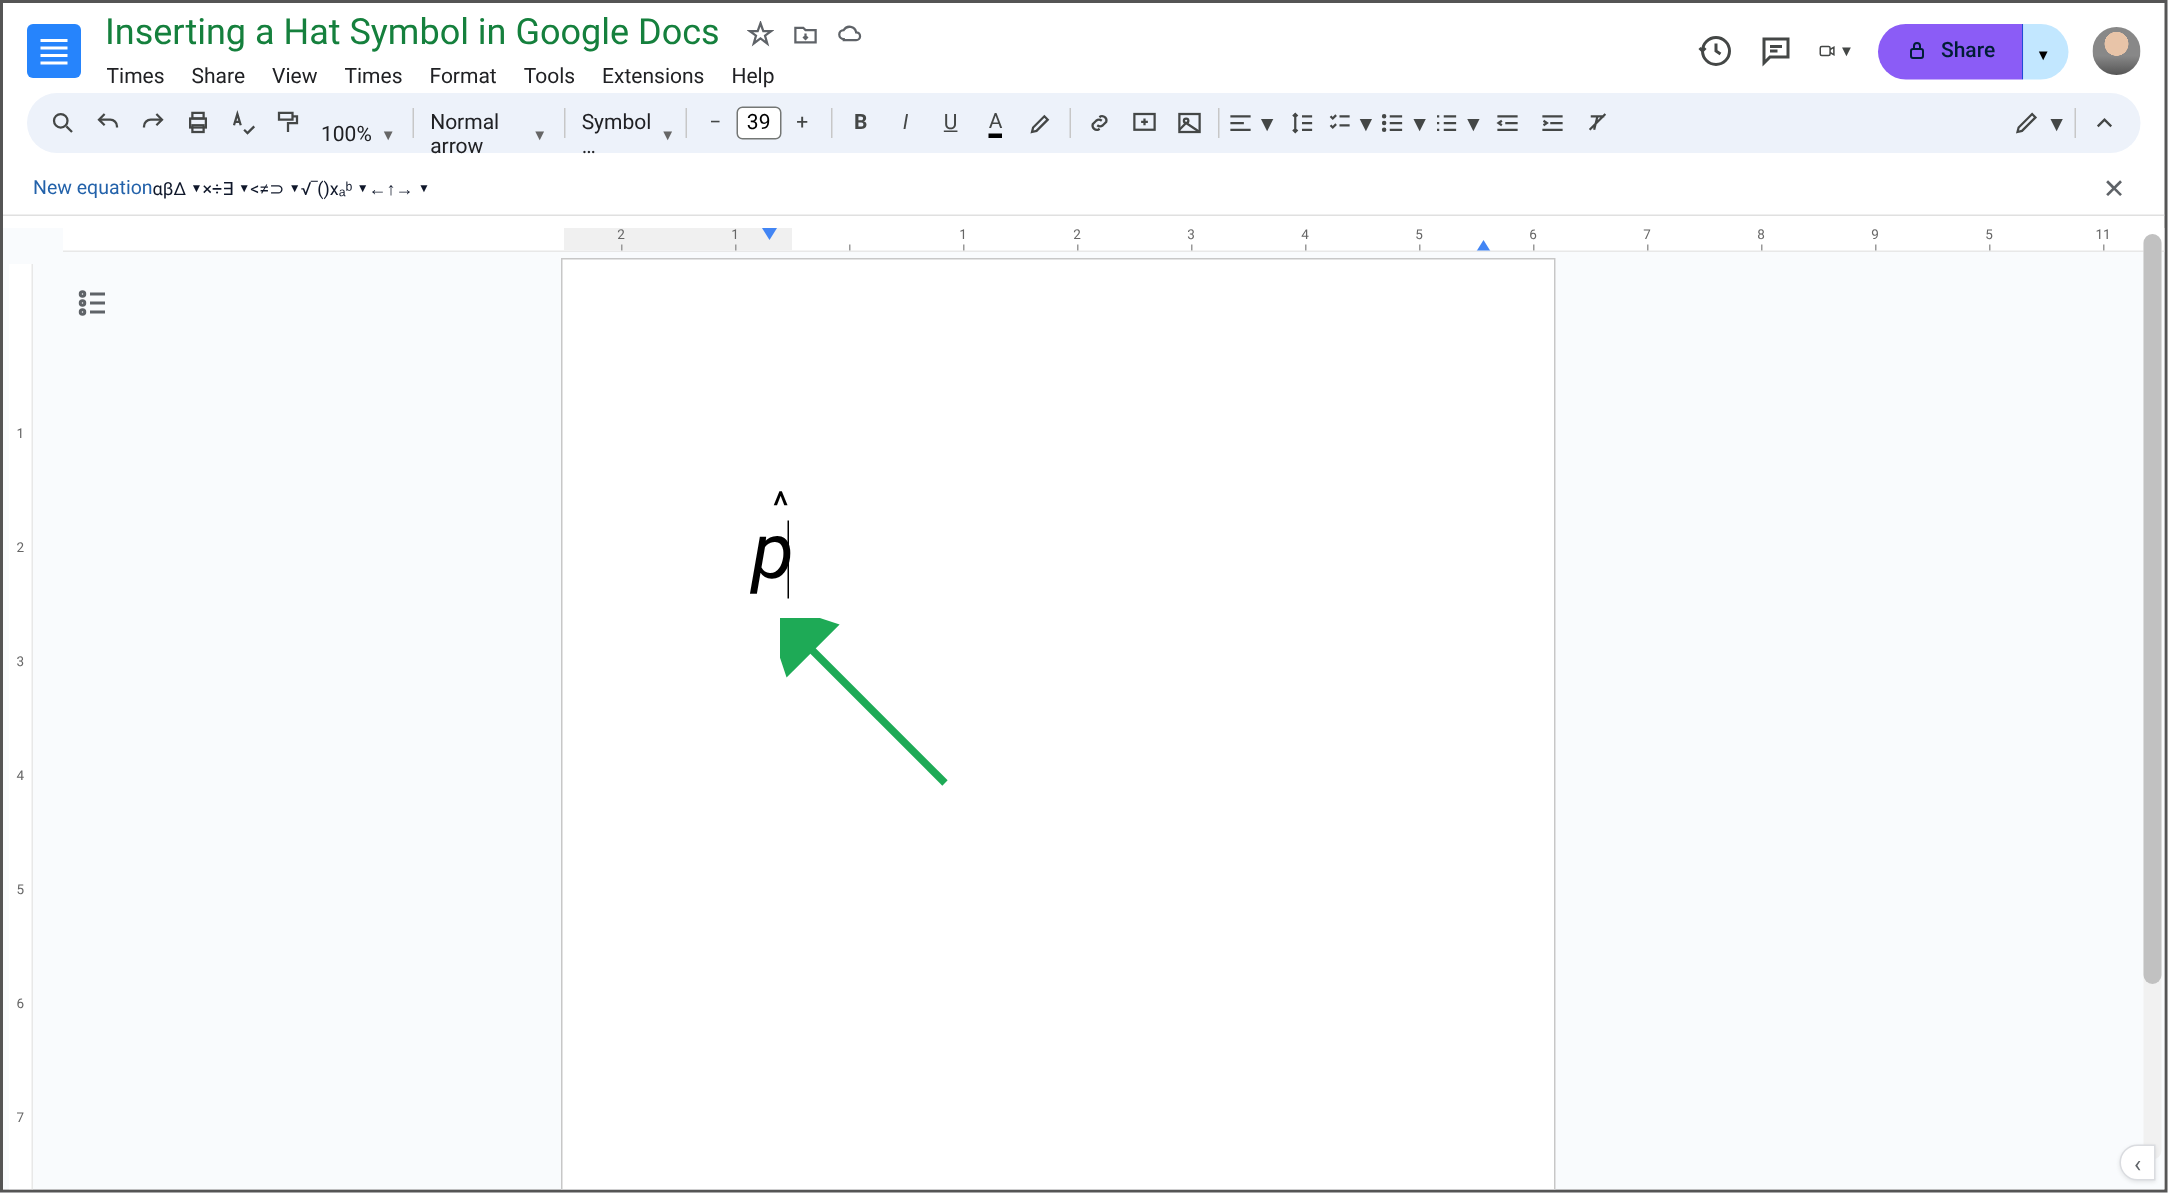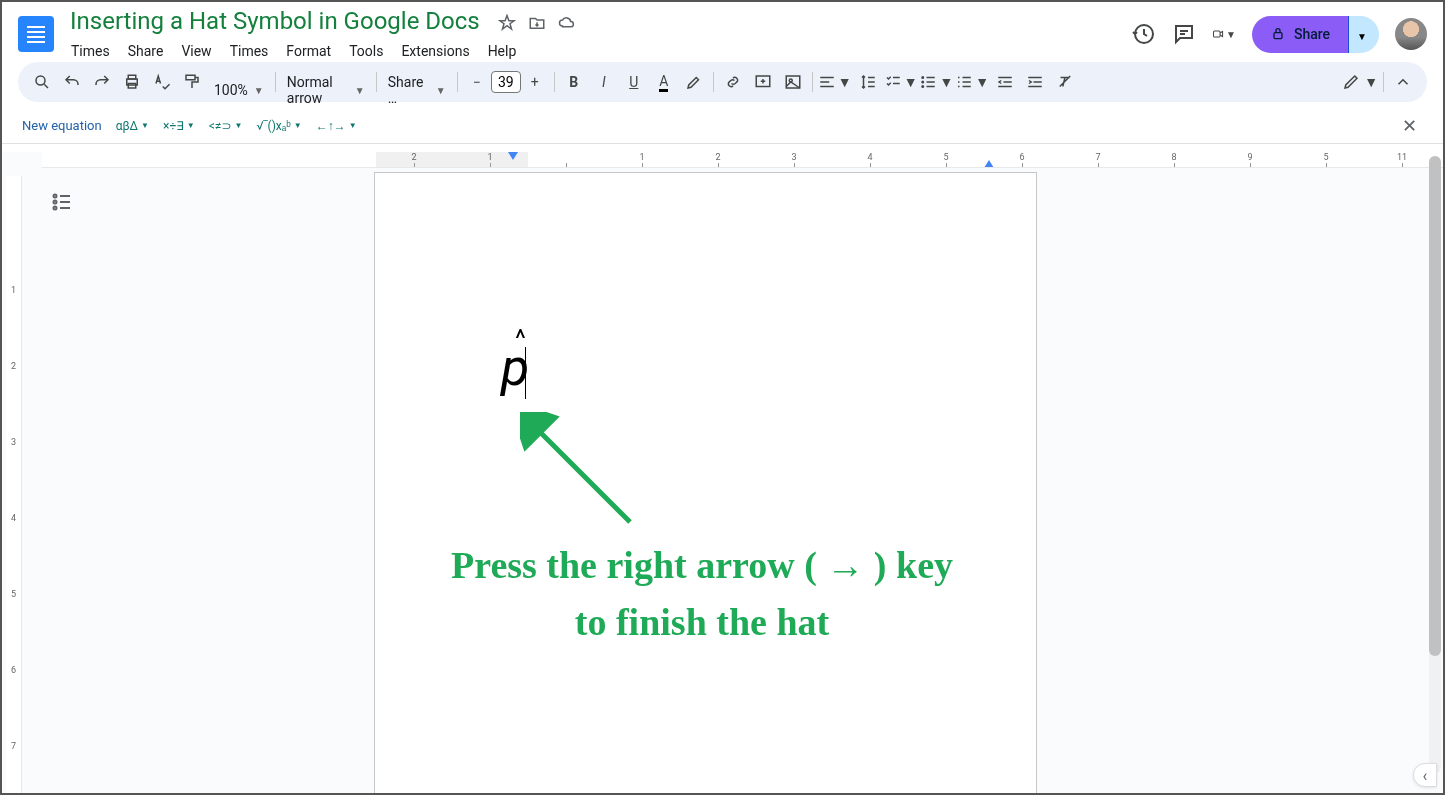--- a/index.html
+++ b/index.html
@@ -30,23 +30,23 @@
 .tb-btn svg { width: 18px; height: 18px; }
 .tb-sep { width: 1px; height: 20px; background: #c7c7c7; margin: 0 3px; }
 .tb-select { display: flex; align-items: center; gap: 6px; padding: 0 6px; cursor: pointer; font-size: 14px; color: #202124; margin-top: 16px; }
 .tb-select .dd { font-size: 10px; color: #666; }
 .font-size-box { display: flex; align-items: center; }
 .fs-input { width: 30px; height: 22px; border: 1px solid #747775; border-radius: 4px; text-align: center; font-size: 14px; background: #fff; }
 .tb-spacer { flex: 1; }
 .text-color { border-bottom: 3px solid #000; height: 20px; display: flex; align-items: center; }
 
 
-.eq-toolbar { height: 36px; display: flex; align-items: center; padding: 0 20px; gap: 14px; border-bottom: 1px solid #e0e0e0; margin-top: 6px; }
+.eq-toolbar { height: 36px; display: flex; align-items: center; padding: 0 20px; border-bottom: 1px solid #e0e0e0; margin-top: 6px; }
 .eq-new { color: #2362aa; font-size: 13px; cursor: pointer; }
-.eq-grp { color: #0f766e; font-size: 12px; display: flex; align-items: center; gap: 3px; cursor: pointer; font-family: serif; }
+.eq-grp { color: #0f172a; font-size: 12px; display: flex; align-items: center; gap: 3px; cursor: pointer; font-family: serif; }
 .eq-close { margin-left: auto; cursor: pointer; color: #5f6368; font-size: 18px; margin-right: 6px; }
 
 
 .ruler-h { height: 16px; background: #fff; position: relative; margin-left: 40px; border-bottom: 1px solid #e8e8e8; font-size: 9px; color: #666; overflow: hidden; }
 .ruler-h-inner { position: absolute; left: 334px; top: 0; height: 100%; display: flex; }
 .ruler-tick { width: 76px; position: relative; text-align: center; flex-shrink: 0; }
 .ruler-tick::before { content: ""; position: absolute; left:50%; top:11px; width:1px; height:5px; background:#999;}
 .ruler-neg { background: #f0f0f0; }
 .ruler-marker { position: absolute; top: 0; width: 0; height: 0; }
 .ruler-marker.left { left: 466px; border-left: 5px solid transparent; border-right: 5px solid transparent; border-top: 8px solid #4285f4; }
@@ -182,21 +182,21 @@
       <span>100%</span>
       <span class="dd">▼</span>
     </span>
   <span class="tb-sep"></span>
   <span class="tb-select" style="width:90px;">
       <span>Normal arrow</span>
       <span class="dd">▼</span>
     </span>
   <span class="tb-sep"></span>
   <span class="tb-select" style="width:70px;">
-      <span>Share …</span>
+      <span>Symbol …</span>
       <span class="dd">▼</span>
     </span>
   <span class="tb-sep"></span>
   <div class="font-size-box">
     <span class="tb-btn">−</span>
     <input class="fs-input" value="39" style="">
     <span class="tb-btn">+</span>
   </div>
   <span class="tb-sep"></span>
   <span class="tb-btn">
@@ -374,19 +374,18 @@
   </div>
 
   <svg class="annotation-arrow" width="140" height="140">
     <defs>
         <marker id="ah" markerWidth="10" markerHeight="10" refX="2" refY="5" orient="auto">
           <path d="M0,0 L10,5 L0,10 z" fill="#1eaa56"></path>
         </marker>
       </defs>
     <line x1="110" y1="110" x2="15" y2="15" stroke="#1eaa56" stroke-width="5" marker-end="url(#ah)"></line>
   </svg>
-  <div class="annotation-text">Press the right arrow ( → ) key to finish the hat</div>
 </div>
 
 <div class="scroll-v">
     <div class="scroll-thumb"></div>
   </div>
 <div class="expand-btn">‹</div>
 
 </body></html>

